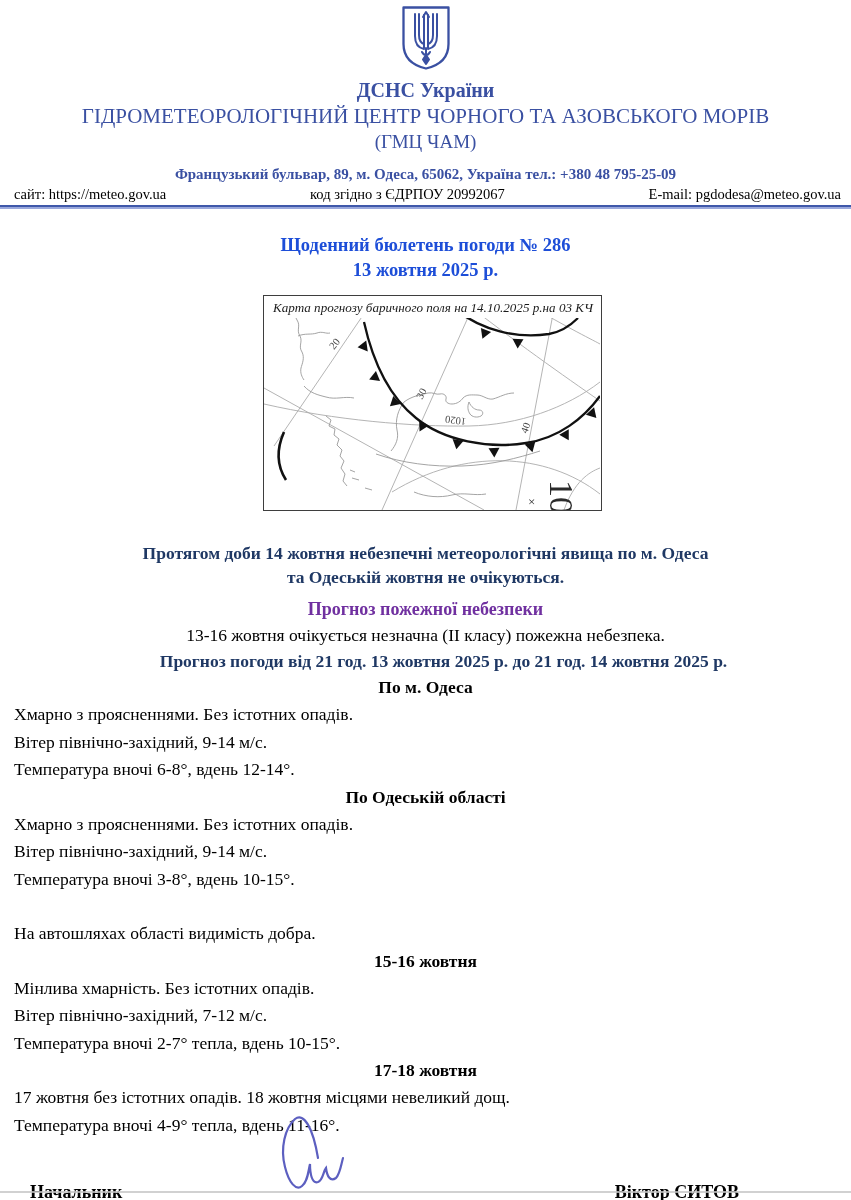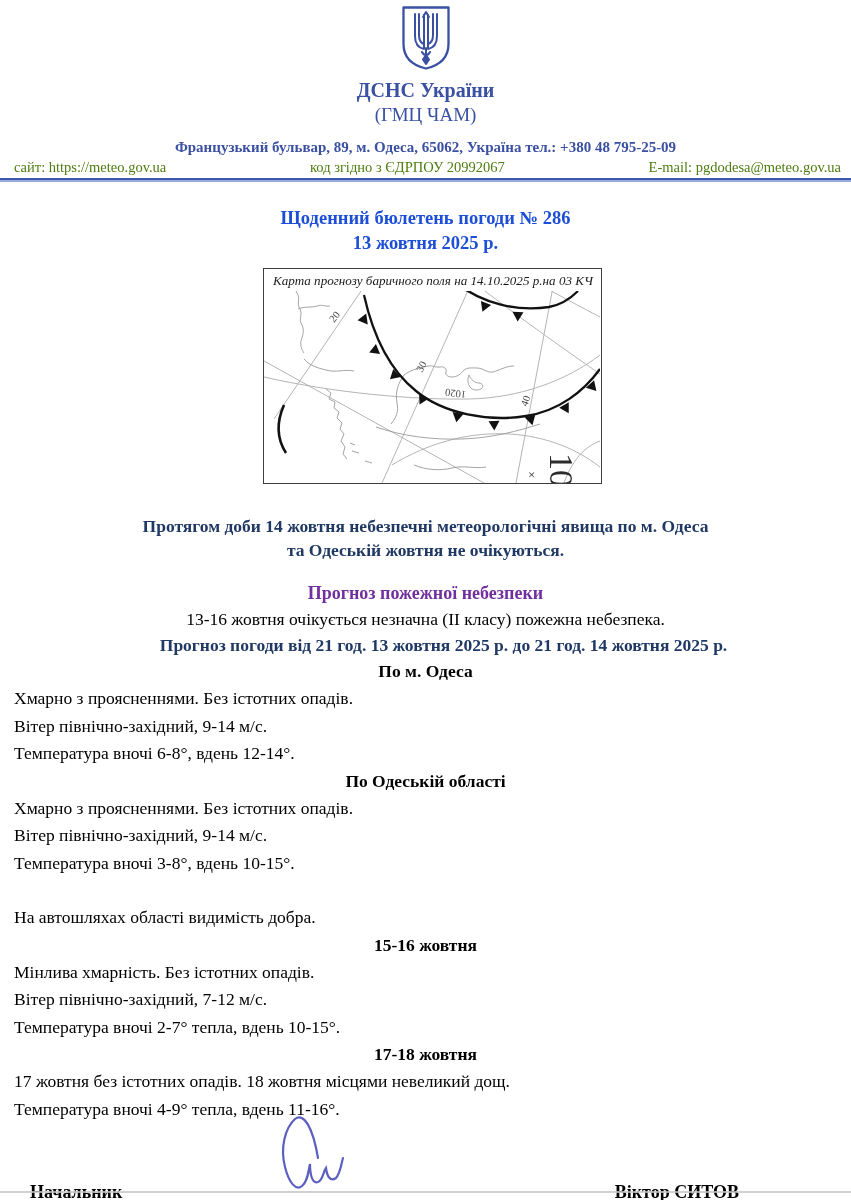--- a/index.html
+++ b/index.html
@@ -10,34 +10,34 @@
   }
   .center { text-align:center; }
   
   .letterhead { padding-top:6px; text-align:center; color:#3a50a2; }
   .emblem { display:inline-block; }
   .agency { font-size:20px; font-weight:bold; margin-top:5px; }
   .center-name { font-size:21px; margin-top:2px; }
   .abbr { font-size:19px; margin-top:2px; }
   .address { font-size:15px; font-weight:bold; margin-top:13px; }
   .contacts { display:flex; justify-content:space-between; font-size:14.5px;
-              margin-top:3px; padding:0 10px 2px 14px; color:#4d7c0f; }
+              margin-top:3px; padding:0 10px 2px 14px; color:#000000; }
   .rule { height:4px; width:100%;
           background:linear-gradient(#3f58aa 0 52%, #9aa8dc 52% 100%); }
   
   .bulletin-title { margin-top:24px; color:#1d4ed8; font-weight:bold;
                     font-size:18.5px; line-height:25px; }
   
   .map-fig { width:339px; margin:12px auto 0; border:1.5px solid #3e3e3e;
              background:#fff; transform:translateX(7px); }
   .map-fig svg { display:block; }
   
   .warning { margin-top:30px; color:#1f3864; font-weight:bold;
              font-size:17.5px; line-height:24px; }
-  .fire-heading { margin-top:19px; color:#7030a0; font-weight:bold; font-size:18px; line-height:25px; }
+  .fire-heading { margin-top:8px; color:#7030a0; font-weight:bold; font-size:18px; line-height:25px; }
   .fire-text { font-size:17.5px; line-height:26px; color:#000; }
   .period-heading { color:#1f3864; font-weight:bold; font-size:17.5px; line-height:26px;padding-left:36px; }
   .sec-heading { font-weight:bold; font-size:17.5px; line-height:27px; color:#000;font-family:Liberation Serif, serif; }
   .body-line { font-size:17.5px; line-height:27.5px; padding-left:14px; color:#000; }
   .roads { margin-top:27px; }
   
   .footer-row { position:absolute; top:1162px; left:30px; right:112px;
                 display:flex; justify-content:space-between;
                 font-weight:bold; font-size:18px;margin-top:20px; }
   .signature { position:absolute; left:266px; top:1096px; }
@@ -54,20 +54,21 @@
     <path d="M22,9 V42 M26,9 V42"></path>
     <path d="M13,8 V30 C13,38 17,42 22,43"></path>
     <path d="M17,8 V29 C17,34 19,37 22,38"></path>
     <path d="M35,8 V30 C35,38 31,42 26,43"></path>
     <path d="M31,8 V29 C31,34 29,37 26,38"></path>
     <path d="M24,42 V50"></path>
     <path d="M20,46 C22,50 26,50 28,46"></path>
     <path d="M24,49 L27,53.5 L24,58 L21,53.5 Z" fill="#3a50a2"></path>
   </svg>
   <div class="agency">ДСНС України</div>
+  <div class="center-name">ГІДРОМЕТЕОРОЛОГІЧНИЙ ЦЕНТР ЧОРНОГО ТА АЗОВСЬКОГО МОРІВ</div>
   <div class="abbr">(ГМЦ ЧАМ)</div>
   <div class="address">Французький бульвар, 89, м. Одеса, 65062, Україна тел.: +380 48 795-25-09</div>
   <div class="contacts">
     <span>сайт: https://meteo.gov.ua</span>
     <span>код згідно з ЄДРПОУ 20992067</span>
     <span>E-mail: pgdodesa@meteo.gov.ua</span>
   </div>
   <div class="rule"></div>
 </header>
 

